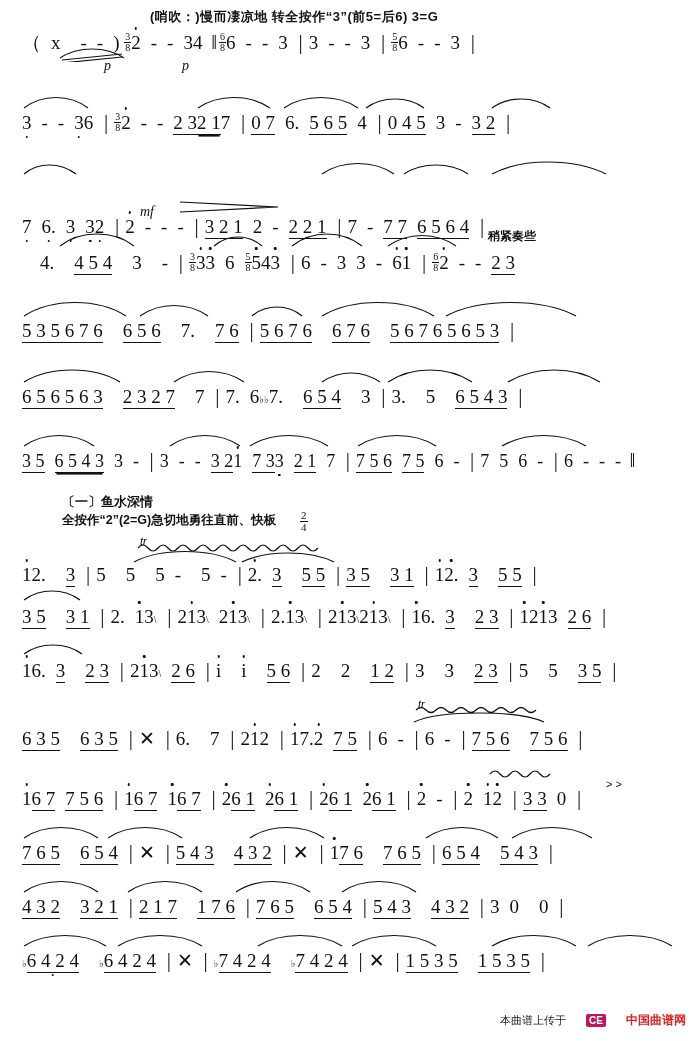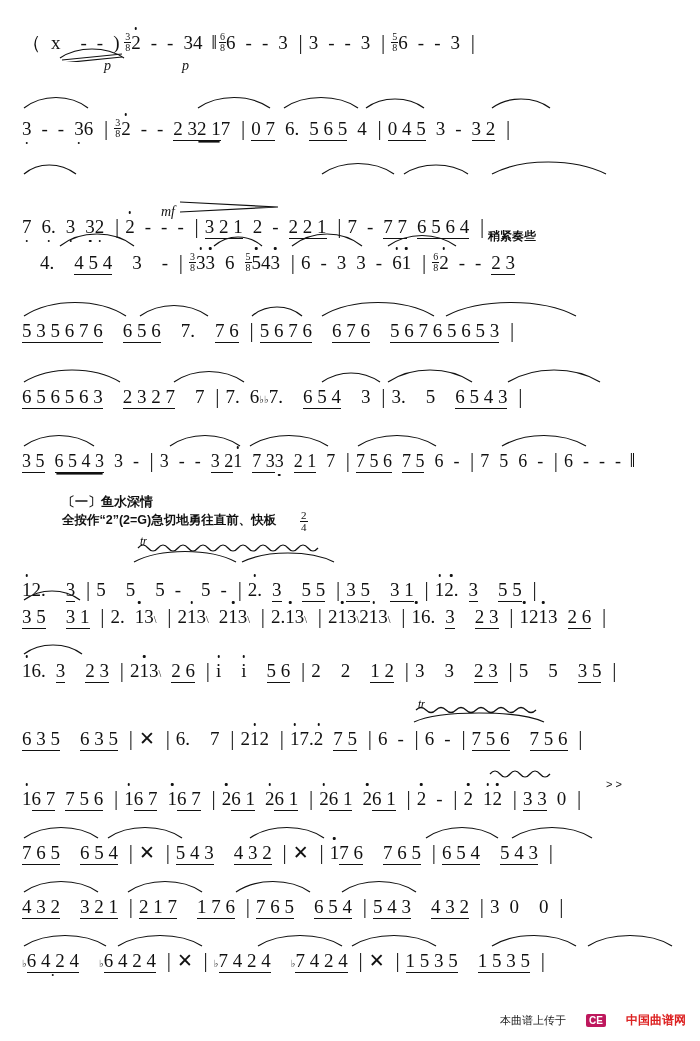--- a/index.html
+++ b/index.html
@@ -87,20 +87,21 @@
   .footer .red{color:#d22;font-weight:bold;font-size:12px;}
 
   .tiny{font-size:10px;}
   .b{font-weight:bold;}
 </style>
 </head>
 <body>
 
 <div class="page">
 
+  <div class="hdr">(哨吹：)慢而凄凉地  转全按作“3”(前5=后6) 3=G</div>
 
   <div class="line" style="top:30px;">
     <span class="num">（</span><span class="sp"></span><span class="num">x</span><span class="sp2"></span><span class="num">-</span><span class="sp"></span><span class="num">-</span><span class="sp"></span><span class="num">)</span>
     <span class="frac"><span class="top">3</span><span>8</span></span><span class="num dot-up">2</span><span class="sp"></span><span class="num">-</span><span class="sp"></span><span class="num">-</span><span class="sp"></span><span class="num">3</span><span class="num">4</span>
     <span class="dbar">‖</span><span class="frac"><span class="top">6</span><span>8</span></span><span class="num">6</span><span class="sp"></span><span class="num">-</span><span class="sp"></span><span class="num">-</span><span class="sp"></span><span class="num">3</span>
     <span class="bar">|</span><span class="num">3</span><span class="sp"></span><span class="num">-</span><span class="sp"></span><span class="num">-</span><span class="sp"></span><span class="num">3</span>
     <span class="bar">|</span><span class="frac"><span class="top">5</span><span>8</span></span><span class="num">6</span><span class="sp"></span><span class="num">-</span><span class="sp"></span><span class="num">-</span><span class="sp"></span><span class="num">3</span>
     <span class="bar">|</span>
   </div>
   <div class="ann it" style="left:104px;top:58px;">p</div>
@@ -112,42 +113,42 @@
       <path d="M4,8 L64,2 M4,11 L64,5"></path>
     </svg>
 
   <svg class="slur" style="left:22px;top:92px;" width="660" height="18">
     <path d="M2,16 C20,2 48,2 66,16"></path>
     <path d="M176,16 C196,2 228,2 248,16"></path>
     <path d="M262,16 C282,2 316,2 336,16"></path>
     <path d="M344,16 C360,4 386,4 402,16"></path>
     <path d="M470,16 C486,4 512,4 528,16"></path>
   </svg>
-  <div class="line" style="top:116px;">
+  <div class="line" style="top:110px;">
     <span class="num dot-dn">3</span><span class="sp"></span><span class="num">-</span><span class="sp"></span><span class="num">-</span><span class="sp"></span><span class="num dot-dn">3</span><span class="num">6</span>
     <span class="bar">|</span><span class="frac"><span class="top">3</span><span>8</span></span><span class="num dot-up">2</span><span class="sp"></span><span class="num">-</span><span class="sp"></span><span class="num">-</span><span class="sp"></span><span class="u1">2 3</span><span class="u2">2 1</span><span class="num">7</span>
     <span class="bar">|</span><span class="u1">0 7</span><span class="sp"></span><span class="num">6.</span><span class="sp"></span><span class="u1">5 6 5</span><span class="sp"></span><span class="num">4</span>
     <span class="bar">|</span><span class="u1">0 4 5</span><span class="sp"></span><span class="num">3</span><span class="sp"></span><span class="num">-</span><span class="sp"></span><span class="u1">3 2</span>
     <span class="bar">|</span>
   </div>
 
   <svg class="slur" style="left:22px;top:158px;" width="660" height="18">
     <path d="M2,16 C16,4 38,4 54,16"></path>
     <path d="M300,16 C320,2 352,2 372,16"></path>
     <path d="M382,16 C400,4 428,4 446,16"></path>
     <path d="M470,16 C500,0 552,0 584,16"></path>
   </svg>
   <div class="line" style="top:176px;margin-top:38px;">
     <span class="num dot-dn">7</span><span class="sp"></span><span class="num dot-dn">6.</span><span class="sp"></span><span class="num dot-dn">3</span><span class="sp"></span><span class="num dot-dn">3</span><span class="num dot-dn">2</span>
     <span class="bar">|</span><span class="num dot-up">2</span><span class="sp"></span><span class="num">-</span><span class="sp"></span><span class="num">-</span><span class="sp"></span><span class="num">-</span>
     <span class="bar">|</span><span class="u1">3 2 1</span><span class="sp"></span><span class="num">2</span><span class="sp"></span><span class="num">-</span><span class="sp"></span><span class="u1">2 2 1</span>
     <span class="bar">|</span><span class="num">7</span><span class="sp"></span><span class="num">-</span><span class="sp"></span><span class="u1">7 7</span><span class="sp"></span><span class="u1">6 5 6 4</span>
     <span class="bar">|</span>
   </div>
-  <div class="ann it" style="left:161px;top:204px;">mf</div>
+  <div class="ann it" style="left:140px;top:204px;">mf</div>
   <svg class="slur" style="left:178px;top:200px;" width="110" height="14">
       <path d="M2,2 L100,7 M2,12 L100,7"></path>
     </svg>
 
   <svg class="slur" style="left:22px;top:228px;" width="660" height="20">
     <path d="M38,18 C58,2 92,2 112,18"></path>
     <path d="M192,18 C206,6 226,6 240,18"></path>
     <path d="M270,18 C290,2 320,2 340,18"></path>
     <path d="M366,18 C386,4 414,4 434,18"></path>
   </svg>
@@ -210,21 +211,21 @@
   </div>
 
   <div class="ann" style="left:140px;top:535px;font-style:italic;">tr</div>
   <svg class="slur" style="left:136px;top:540px;" width="200" height="14">
     <path d="M2,8 q5,-6 10,0 t10,0 t10,0 t10,0 t10,0 t10,0 t10,0 t10,0 t10,0 t10,0 t10,0 t10,0 t10,0 t10,0 t10,0 t10,0 t10,0 t10,0"></path>
   </svg>
   <svg class="slur" style="left:130px;top:548px;" width="210" height="16">
     <path d="M4,14 C30,0 80,0 106,14"></path>
     <path d="M112,14 C136,2 180,2 204,14"></path>
   </svg>
-  <div class="line" style="top:562px;margin-top:15px;">
+  <div class="line" style="top:562px;">
     <span class="num dot-up">1</span><span class="num">2.</span><span class="sp2"></span><span class="u1">3</span>
     <span class="bar">|</span><span class="num">5</span><span class="sp2"></span><span class="num">5</span><span class="sp2"></span><span class="num">5</span><span class="sp"></span><span class="num">-</span><span class="sp2"></span><span class="num">5</span><span class="sp"></span><span class="num">-</span>
     <span class="bar">|</span><span class="num dot-up">2.</span><span class="sp"></span><span class="u1">3</span><span class="sp2"></span><span class="u1">5 5</span>
     <span class="bar">|</span><span class="u1">3 5</span><span class="sp2"></span><span class="u1">3 1</span>
     <span class="bar">|</span><span class="num dot-up">1</span><span class="num dot-up">2.</span><span class="sp"></span><span class="u1">3</span><span class="sp2"></span><span class="u1">5 5</span>
     <span class="bar">|</span>
   </div>
 
   <svg class="slur" style="left:22px;top:586px;" width="660" height="16">
     <path d="M2,14 C18,2 42,2 58,14"></path>

